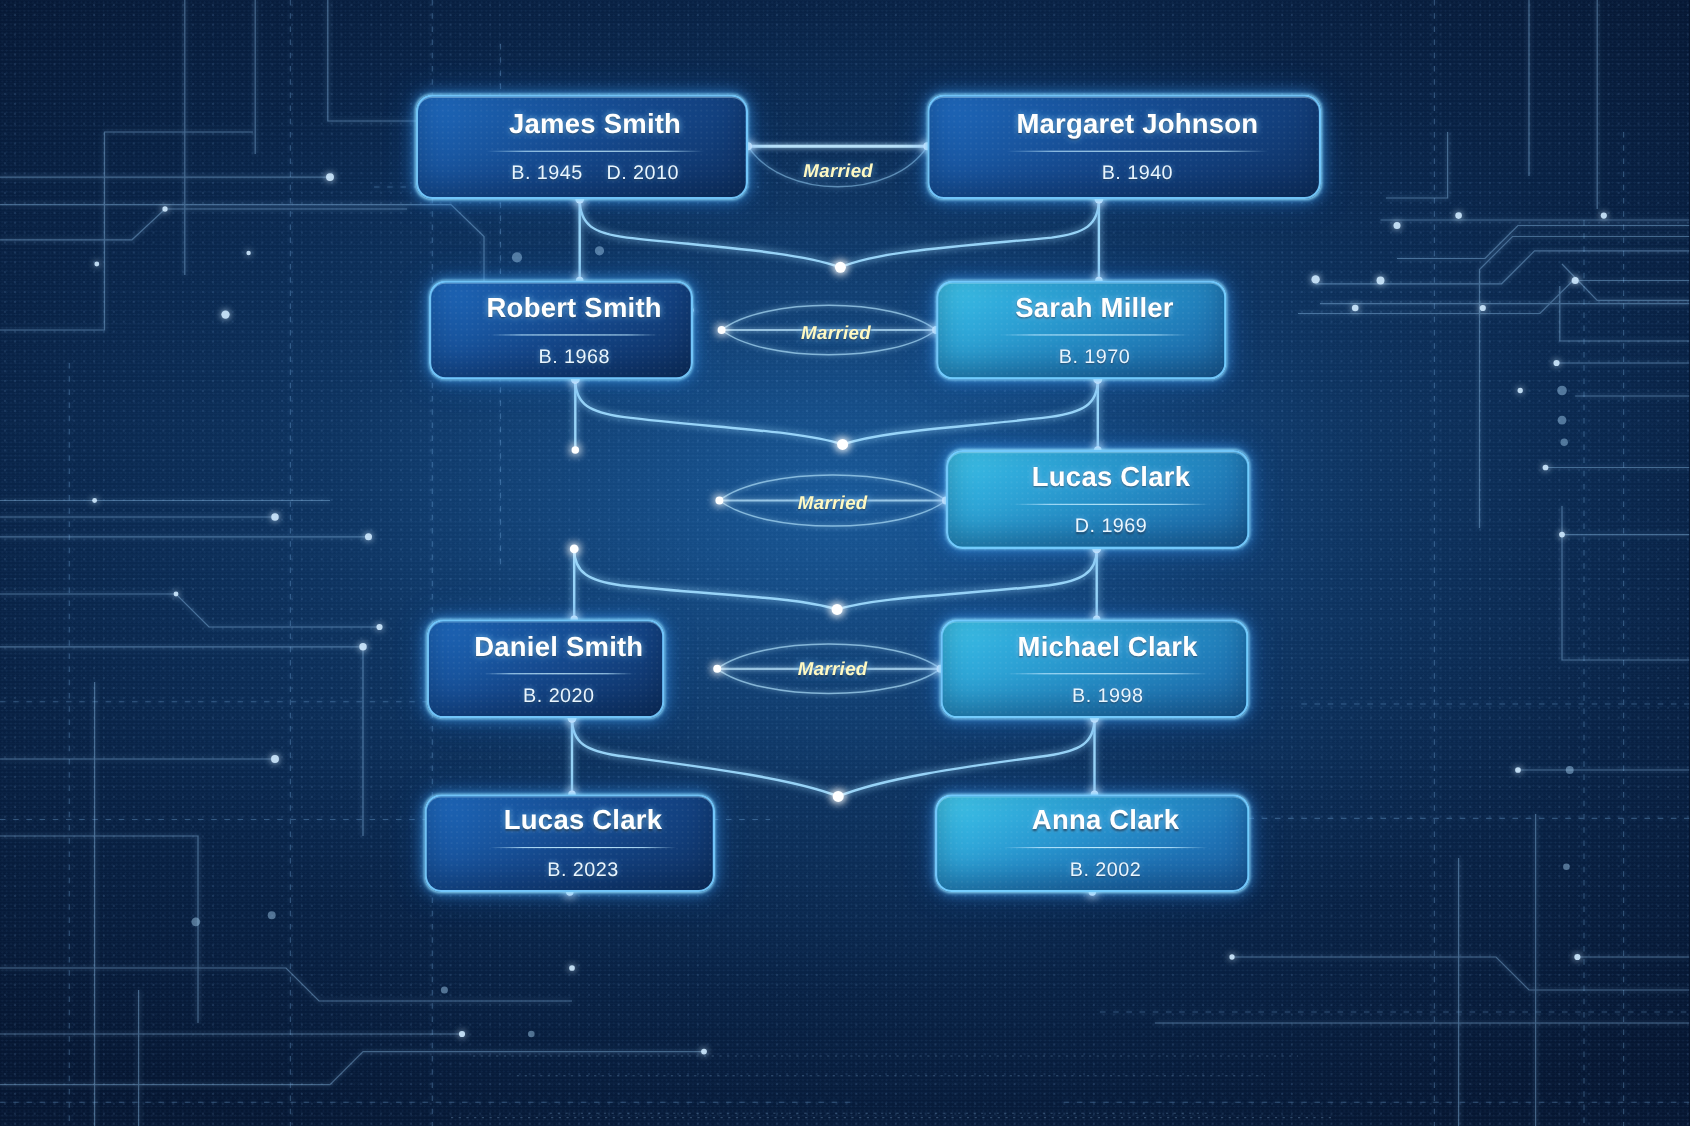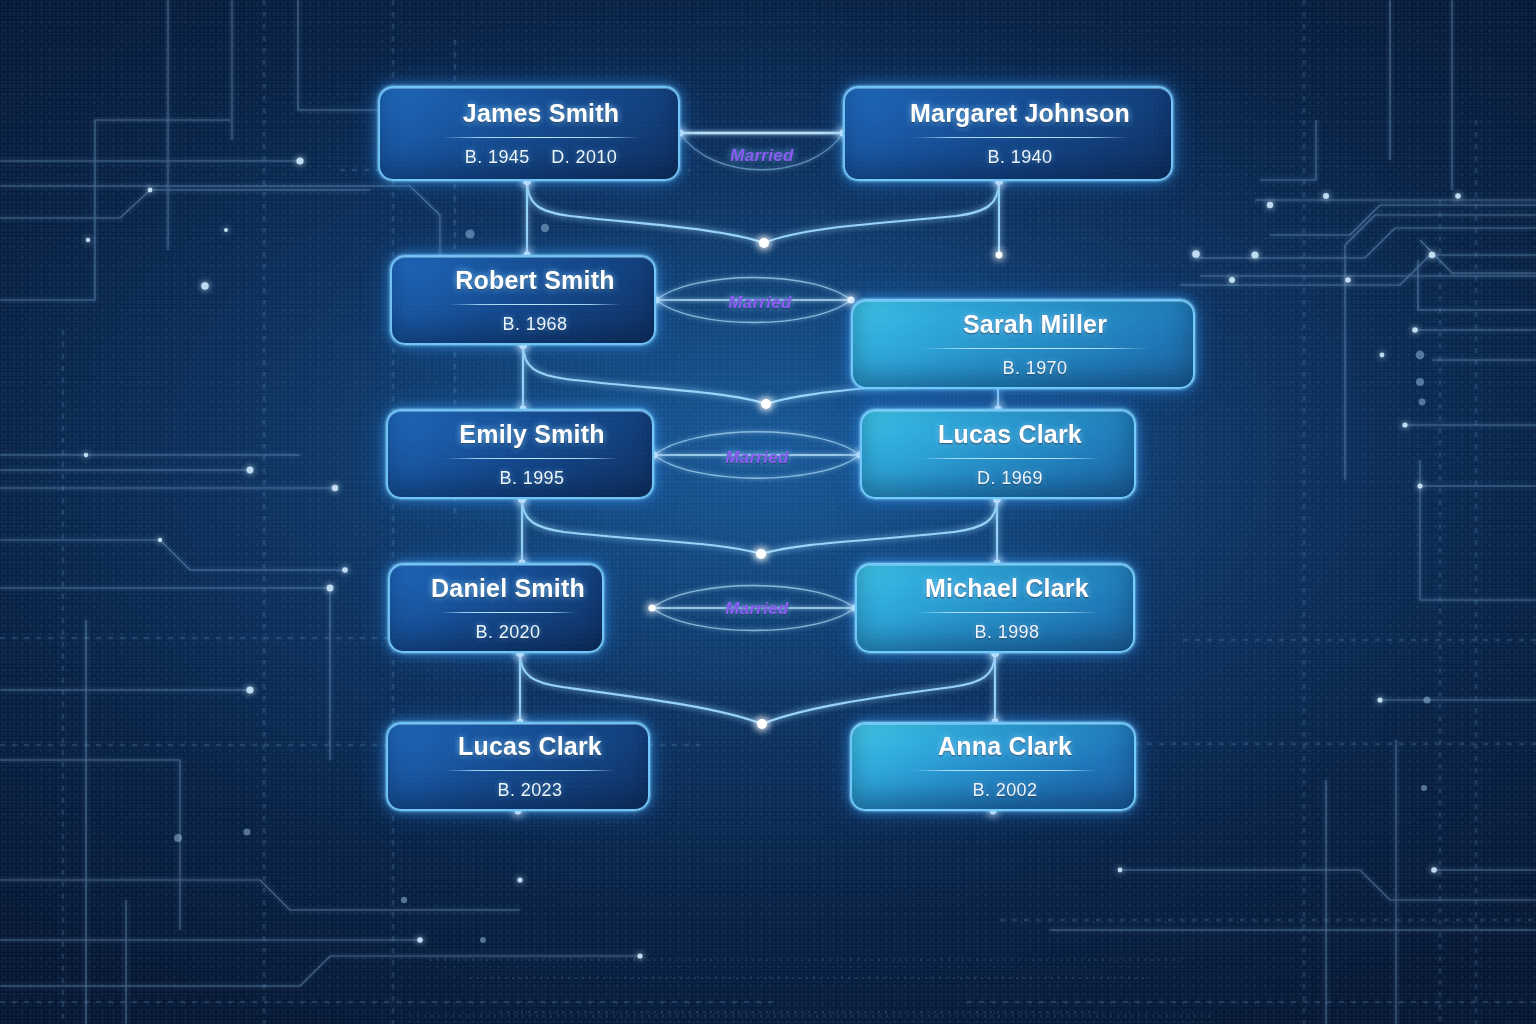--- a/index.html
+++ b/index.html
@@ -101,21 +101,21 @@
     color:#e9f6ff;
     font-size:18px; font-weight:normal;
     letter-spacing:.4px;
     text-shadow:0 0 5px rgba(130,200,255,.7), 0 1px 2px rgba(0,12,30,.7);
     line-height:1;
     white-space:pre;
   }
 
   .married-label{
     position:absolute;
-    color:#8b5cf6;
+    color:#fef9c3;
     font-size:17px;
     font-style:italic;
     font-weight:600;
     letter-spacing:.3px;
     text-shadow:0 0 7px rgba(120,195,255,.9), 0 1px 2px rgba(0,10,26,.8);
     transform:translate(-50%,-50%);
     white-space:nowrap;
     z-index:4;
   }
 </style>
@@ -388,43 +388,38 @@
         <circle cx="993" cy="811" r="3.4"></circle>
     </g>
   </svg>
 
   <div class="node blue" style="left:378px; top:86px; width:302px; height:95px;">
     <div class="node-name">James Smith</div>
     <div class="node-rule"></div>
     <div class="node-dates">B. 1945    D. 2010</div>
   </div>
 
-  <div class="node blue" style="left:843px; top:86px; width:330px; height:95px;">
+  <div class="node blue" style="left:843px; top:86px; width:358px; height:95px;">
     <div class="node-name">Margaret Johnson</div>
     <div class="node-rule"></div>
     <div class="node-dates">B. 1940</div>
   </div>
 
-  <div class="node blue" style="left:390px; top:255px; width:266px; height:90px;">
+  <div class="node blue" style="left:390px; top:255px; width:240px; height:90px;">
     <div class="node-name">Robert Smith</div>
     <div class="node-rule"></div>
     <div class="node-dates">B. 1968</div>
   </div>
 
-  <div class="node cyan" style="left:851px; top:255px; width:344px; height:90px;margin-top:44px;">
+  <div class="node cyan" style="left:851px; top:255px; width:264px; height:90px;">
     <div class="node-name">Sarah Miller</div>
     <div class="node-rule"></div>
     <div class="node-dates">B. 1970</div>
   </div>
 
-  <div class="node blue" style="left:386px; top:409px; width:268px; height:90px;">
-    <div class="node-name">Emily Smith</div>
-    <div class="node-rule"></div>
-    <div class="node-dates">B. 1995</div>
-  </div>
 
   <div class="node cyan" style="left:860px; top:409px; width:276px; height:90px;">
     <div class="node-name">Lucas Clark</div>
     <div class="node-rule"></div>
     <div class="node-dates">D. 1969</div>
   </div>
 
   <div class="node blue" style="left:388px; top:563px; width:216px; height:90px;">
     <div class="node-name">Daniel Smith</div>
     <div class="node-rule"></div>

